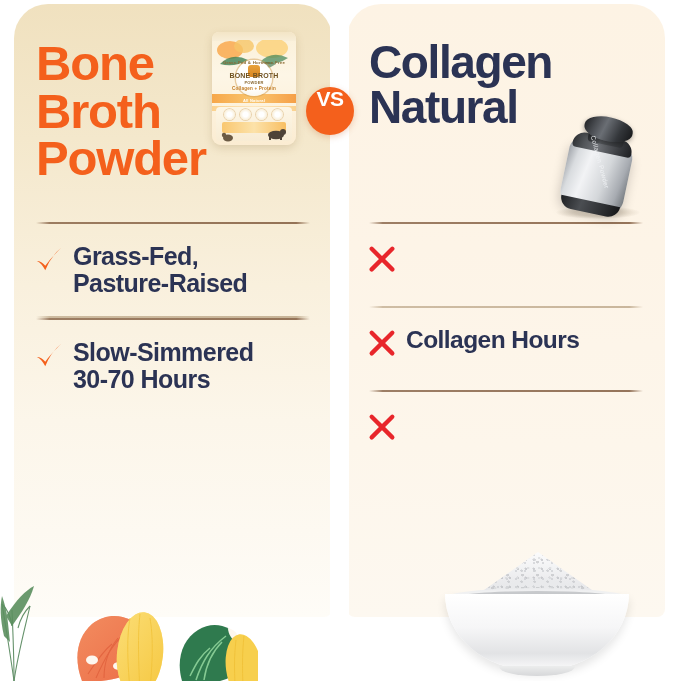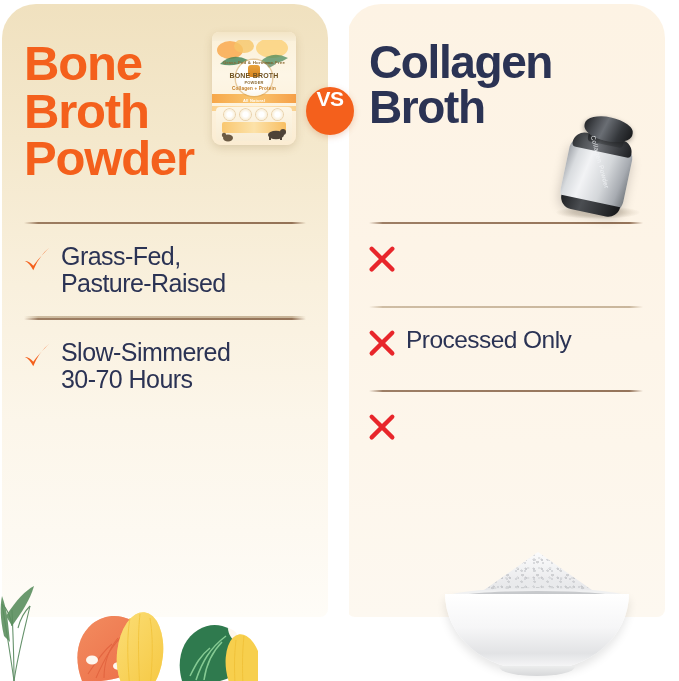--- a/index.html
+++ b/index.html
@@ -21,31 +21,30 @@
   }
 
   
   .panel {
     position: absolute;
     top: 4px;
     height: 613px;
     overflow: visible;
   }
   .panel-left {
-    left: 2px;
+    left: 14px;
     width: 318px;
     border-radius: 34px 34px 8px 8px;
     background: linear-gradient(180deg,
         #f0e1bf 0%,
         #f4e8cc 22%,
         #f9f0dd 46%,
         #fcf6ea 68%,
         #fdf9f1 86%,
         #fefcf7 100%);
-    padding-left: 8px;
   }
   .panel-right {
     left: 347px;
     width: 318px;
     border-radius: 34px 34px 8px 8px;
     background: linear-gradient(180deg,
         #fdf3e4 0%,
         #fdf4e7 40%,
         #fdf6eb 72%,
         #fdf8f0 100%);
@@ -264,21 +263,21 @@
     min-height: 82px;
     box-sizing: border-box;
   }
   .mark {
     flex: 0 0 auto;
     width: 30px; height: 30px;
     margin-top: 3px;
   }
   .row-text {
     font-size: 25px;
-    font-weight: 400;
+    font-weight: 700;
     line-height: 1.09;
     color: #2b3354;
     letter-spacing: -0.55px;
     white-space: pre-line;
     margin-top: 1px;
   }
   .row-right .row-text { font-size: 24.5px; }
 
   
   .bowl-wrap {
@@ -428,21 +427,21 @@
           <rect x="15" y="10" width="2" height="3" fill="#4d4338"></rect>
         </svg>
       </span>
     </div>
   </div>
 
   <div class="panel panel-right">
 
     <div class="head">
       <h1 class="title title-right">Collagen
-Broth</h1>
+Natural</h1>
     </div>
 
     <div class="rows">
 
       <div class="divider"></div>
       <div class="row row-right">
         <span class="mark">
           <svg viewBox="0 0 32 32" width="30" height="30">
             <path d="M5 4 L27 26" stroke="#e8262b" stroke-width="4.6" stroke-linecap="round"></path>
             <path d="M27 4 L5 26" stroke="#e8262b" stroke-width="4.6" stroke-linecap="round"></path>
@@ -451,21 +450,21 @@
       </div>
 
       <div class="divider faint"></div>
       <div class="row row-right">
         <span class="mark">
           <svg viewBox="0 0 32 32" width="30" height="30">
             <path d="M5 4 L27 26" stroke="#e8262b" stroke-width="4.6" stroke-linecap="round"></path>
             <path d="M27 4 L5 26" stroke="#e8262b" stroke-width="4.6" stroke-linecap="round"></path>
           </svg>
         </span>
-        <span class="row-text">Processed Only</span>
+        <span class="row-text">Collagen Hours</span>
       </div>
 
       <div class="divider"></div>
       <div class="row row-right">
         <span class="mark">
           <svg viewBox="0 0 32 32" width="30" height="30">
             <path d="M5 4 L27 26" stroke="#e8262b" stroke-width="4.6" stroke-linecap="round"></path>
             <path d="M27 4 L5 26" stroke="#e8262b" stroke-width="4.6" stroke-linecap="round"></path>
           </svg>
         </span>

